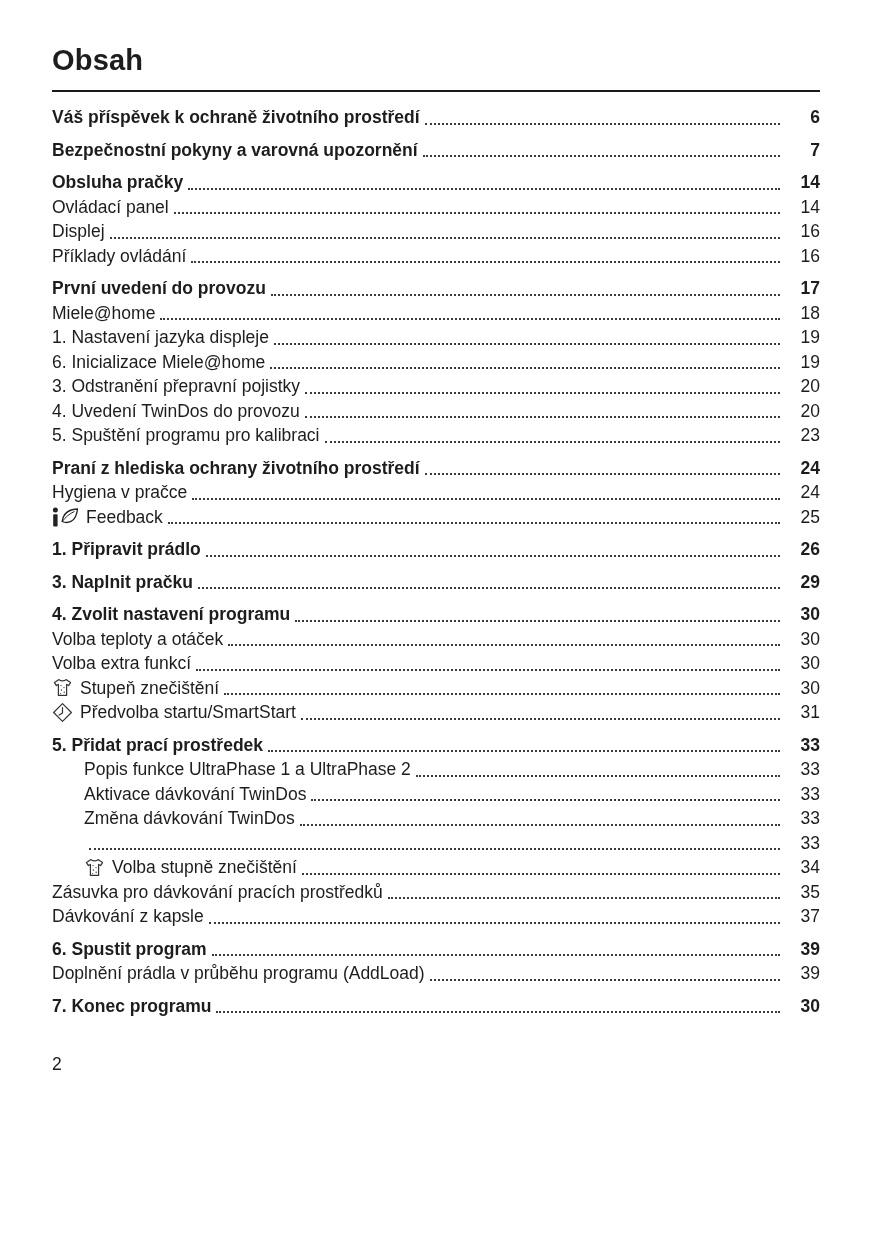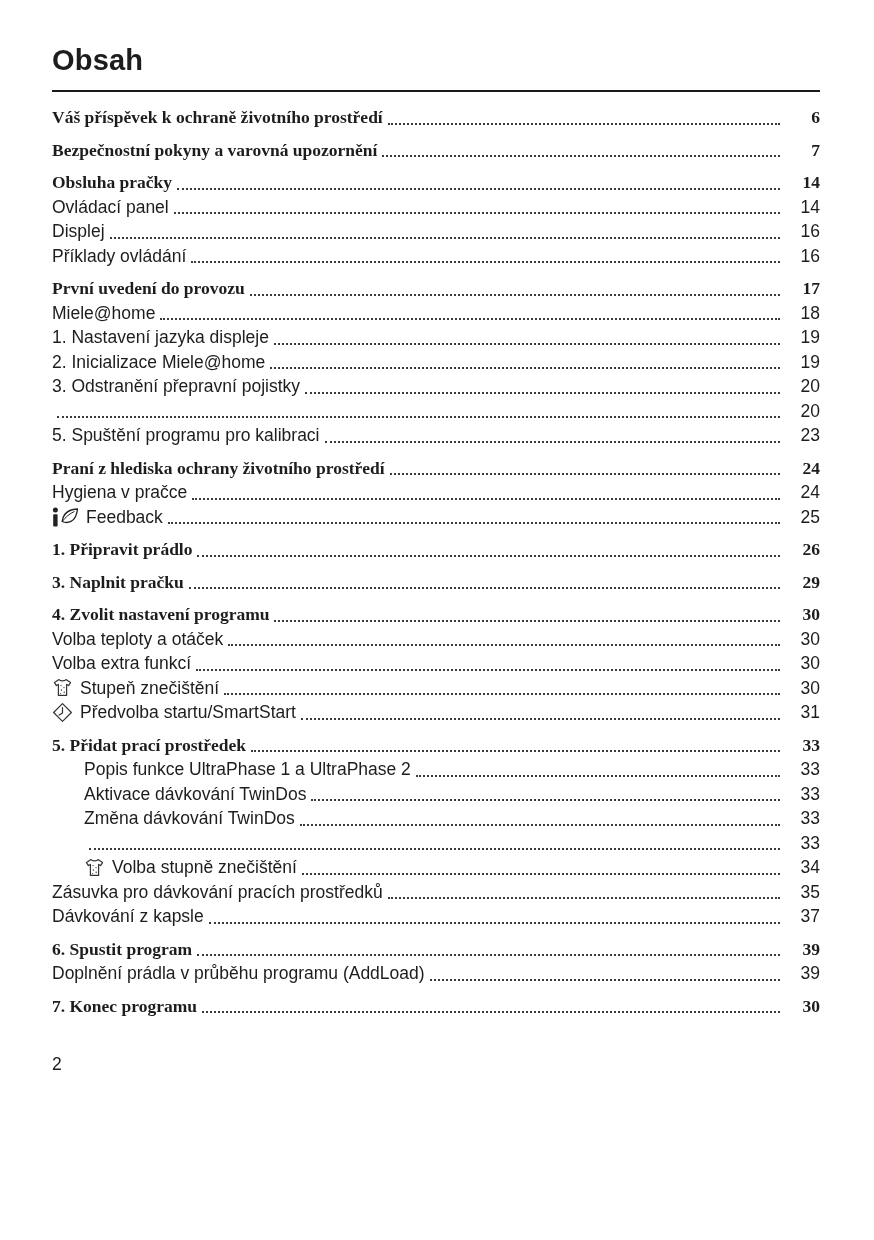--- a/index.html
+++ b/index.html
@@ -38,21 +38,20 @@
   }
   .row {
     display: flex;
     align-items: flex-end;
     line-height: 24.5px;
     white-space: nowrap;
   }
   .row.b .label,
   .row.b .pnum {
     font-weight: bold;
-    font-family: Liberation Serif, serif;
   }
   .row.i1 {
     padding-left: 32px;
     justify-content: flex-end;
   }
   .label {
     flex: none;
   }
   .dots {
     flex: 1;
@@ -131,30 +130,31 @@
           <span class="label">Miele@home</span>
           <span class="dots"></span>
           <span class="pnum">18</span>
         </div>
         <div class="row">
           <span class="label">1. Nastavení jazyka displeje</span>
           <span class="dots"></span>
           <span class="pnum">19</span>
         </div>
         <div class="row">
-          <span class="label">2. Inicializace Miele@home</span>
+          <span class="label">6. Inicializace Miele@home</span>
           <span class="dots"></span>
           <span class="pnum">19</span>
         </div>
         <div class="row">
           <span class="label">3. Odstranění přepravní pojistky</span>
           <span class="dots"></span>
           <span class="pnum">20</span>
         </div>
         <div class="row">
+          <span class="label">4. Uvedení TwinDos do provozu</span>
           <span class="dots"></span>
           <span class="pnum">20</span>
         </div>
         <div class="row">
           <span class="label">5. Spuštění programu pro kalibraci</span>
           <span class="dots"></span>
           <span class="pnum">23</span>
         </div>
       </div>
       <div class="toc-group">

